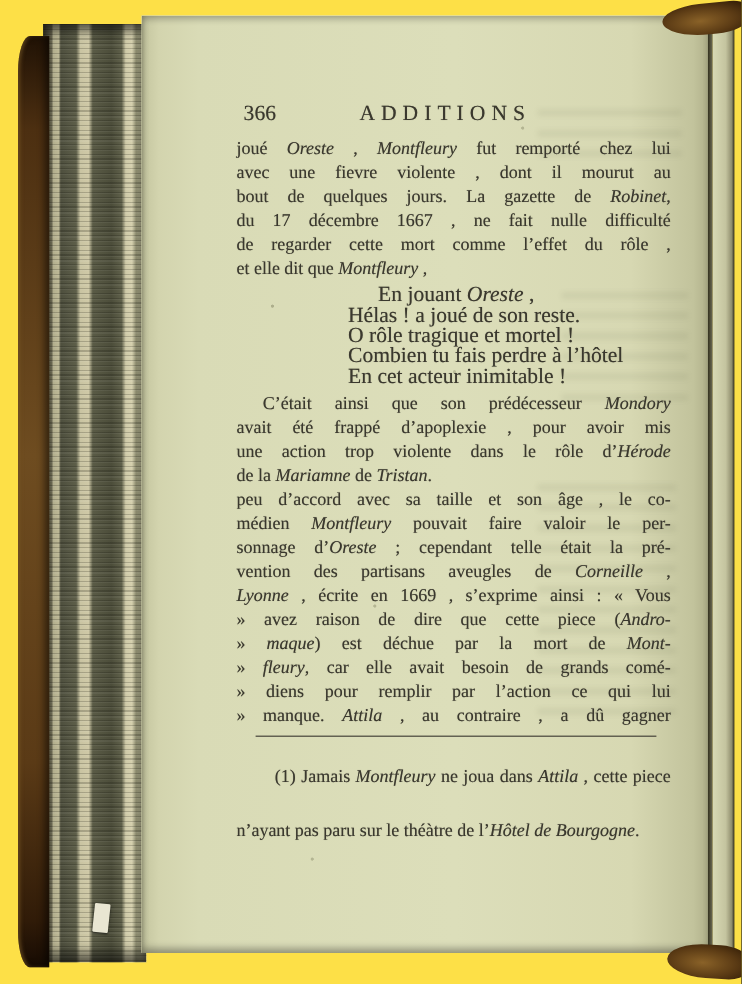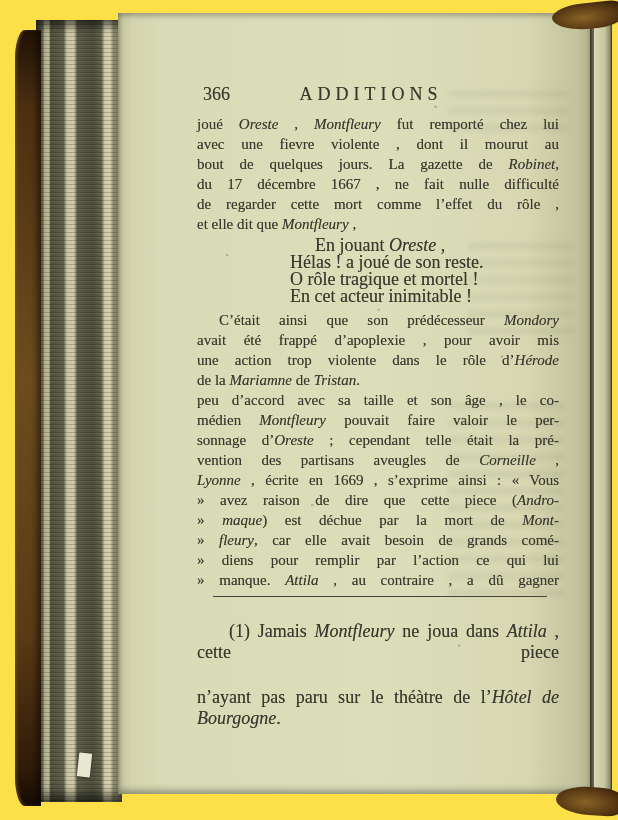--- a/index.html
+++ b/index.html
@@ -71,21 +71,21 @@
     letter-spacing:5px;font-size:18px;}
   .body-text{margin-top:4px;}
   .block.body .line{font-size:15px;line-height:20px;text-align:justify;text-align-last:justify;}
   .block.body .line.last{text-align-last:left;}
   .block.body .line.indent{text-indent:22px;}
   .block.verse{margin:3px 0 5px 93px;}
   .block.verse .line{font-size:18px;line-height:17px;text-align:left;}
   .block.verse .line.indent{text-indent:25px;}
   .it{font-style:italic;}
   .fn-rule{margin:6px 0 6px 16px;width:334px;height:0;border-top:1.4px solid #46443a;}
-  .block.footnote .line{font-size:18px;line-height:21px;text-align:justify;text-align-last:justify;margin-top:24px;}
+  .block.footnote .line{font-size:15px;line-height:21px;text-align:justify;text-align-last:justify;margin-top:24px;}
   .block.footnote .line.last{text-align-last:left;}
   .block.footnote .line.indent{text-indent:32px;}
 </style>
 </head>
 <body>
 
 <div class="scene">
   <div class="edge-stack"></div>
   <div class="spine"></div>
   <div class="tab"></div>
@@ -107,20 +107,21 @@
           <div class="line"><span>avec une fievre violente , dont il mourut au</span></div>
           <div class="line"><span>bout de quelques jours. La gazette de </span><span class="it">Robinet</span><span>,</span></div>
           <div class="line"><span>du 17 décembre 1667 , ne fait nulle difficulté</span></div>
           <div class="line"><span>de regarder cette mort comme l’effet du rôle ,</span></div>
           <div class="line last"><span>et elle dit que </span><span class="it">Montfleury</span><span> ,</span></div>
         </div>
         <div class="block verse">
           <div class="line indent"><span>En jouant </span><span class="it">Oreste</span><span> ,</span></div>
           <div class="line"><span>Hélas ! a joué de son reste.</span></div>
           <div class="line"><span>O rôle tragique et mortel !</span></div>
+          <div class="line"><span>Combien tu fais perdre à l’hôtel</span></div>
           <div class="line last"><span>En cet acteur inimitable !</span></div>
         </div>
         <div class="block body">
           <div class="line indent"><span>C’était ainsi que son prédécesseur </span><span class="it">Mondory</span></div>
           <div class="line"><span>avait été frappé d’apoplexie , pour avoir mis</span></div>
           <div class="line"><span>une action trop violente dans le rôle d’</span><span class="it">Hérode</span></div>
           <div class="line last"><span>de la </span><span class="it">Mariamne</span><span> de </span><span class="it">Tristan</span><span>.</span></div>
         </div>
         <div class="block body">
           <div class="line"><span>peu d’accord avec sa taille et son âge , le co-</span></div>

